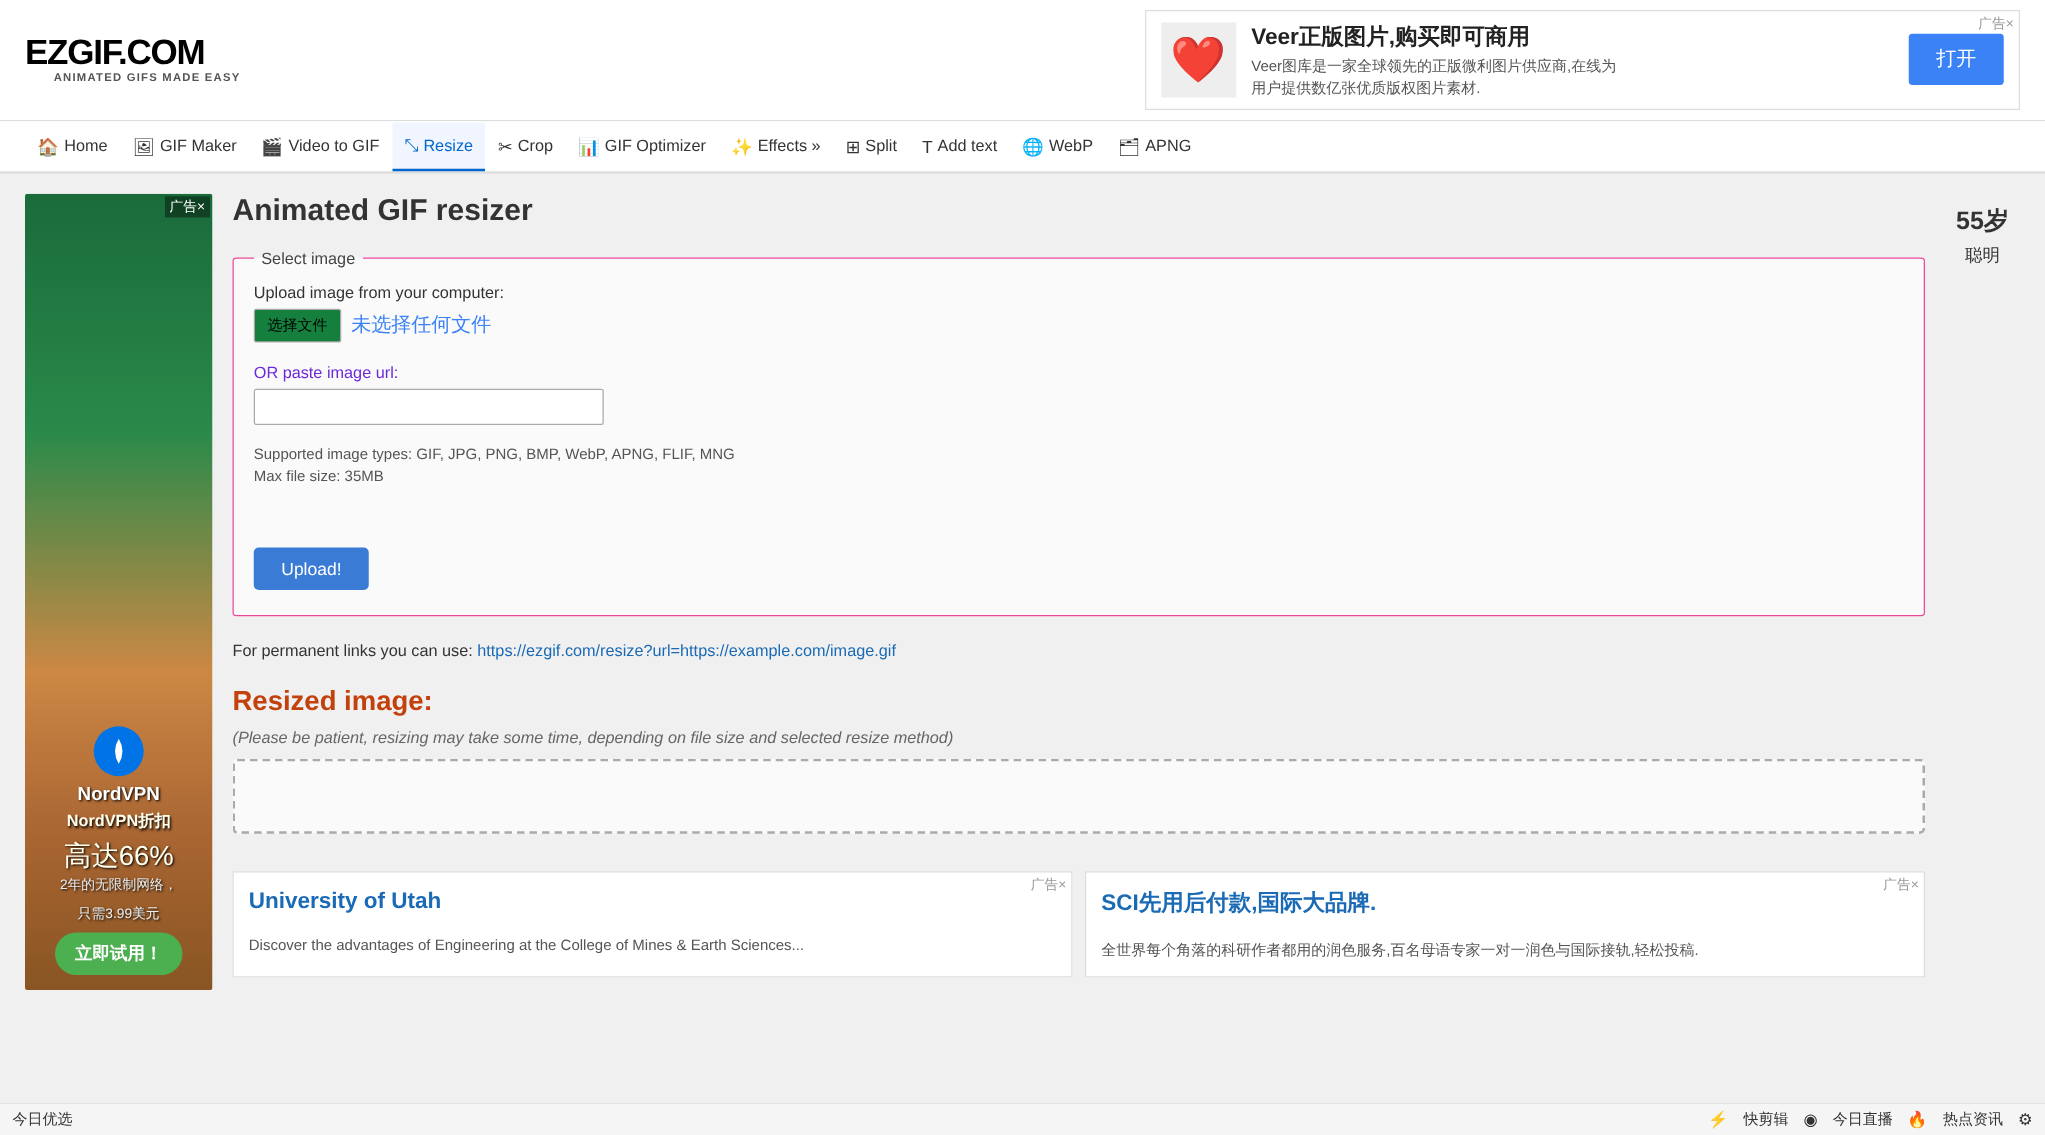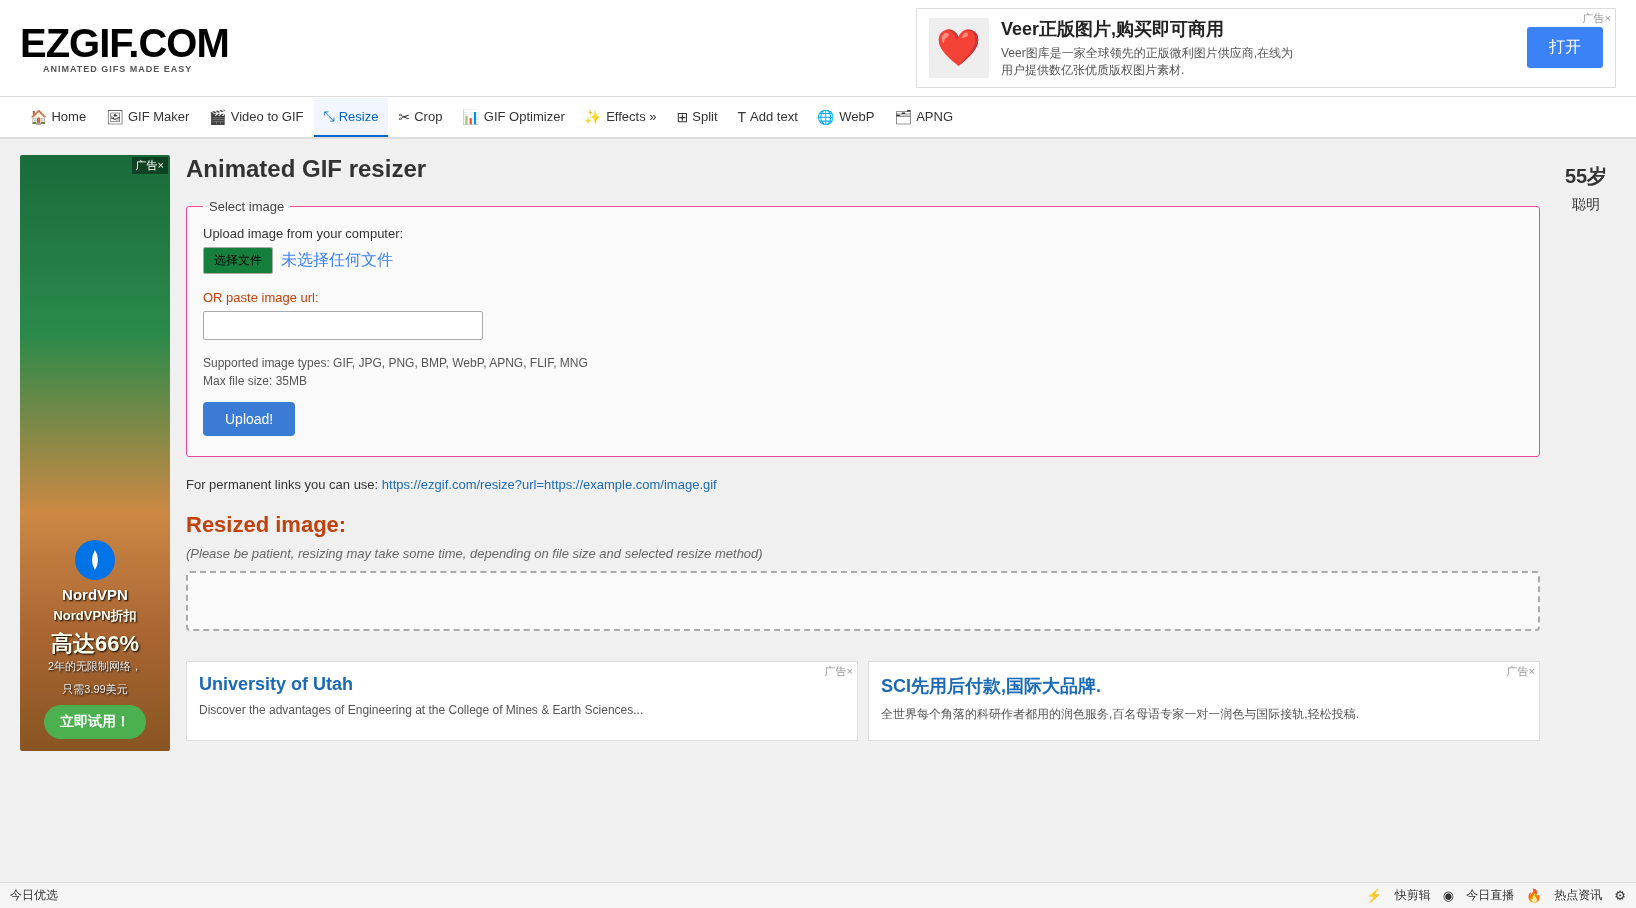--- a/index.html
+++ b/index.html
@@ -23,21 +23,21 @@
       display: flex;
       align-items: center;
     }
     .logo-area {
       display: flex;
       flex-direction: column;
       line-height: 1.1;
       font-weight: bold;
     }
     .logo-text {
-      font-size: 40px;
+      font-size: 28px;
       font-weight: 900;
       color: #000;
       letter-spacing: -1px;
     }
     .logo-sub {
       font-size: 9px;
       color: #555;
       letter-spacing: 1px;
       margin-left: 23px;
     }
@@ -192,21 +192,21 @@
       margin-bottom: 4px;
     }
     .sidebar-ad-tagline {
       font-size: 13px;
       font-weight: bold;
       color: #ffe;
       margin-bottom: 4px;
     }
     .sidebar-ad-pct {
       font-size: 22px;
-      font-weight: 700;
+      font-weight: 400;
       color: #ffe;
     }
     .sidebar-ad-desc {
       font-size: 11px;
       color: #eee;
       margin-bottom: 8px;
     }
     .sidebar-ad-cta {
       background: #4caf50;
       color: #fff;
@@ -253,21 +253,21 @@
     }
     .file-status {
       font-size: 16px;
       color: #3b82f6;
     }
     .url-section {
       margin-bottom: 16px;
     }
     .url-label {
       font-size: 13px;
-      color: #c2410c;
+      color: #6d28d9;
       margin-bottom: 6px;
       display: block;
     }
     .url-input {
       width: 280px;
       padding: 6px 8px;
       border: 1px solid #aaa;
       font-size: 13px;
       border-radius: 2px;
       background: #fff;
@@ -283,20 +283,21 @@
       margin-bottom: 14px;
     }
     .upload-btn {
       background: #3a7bd5;
       color: #fff;
       border: none;
       padding: 9px 22px;
       font-size: 14px;
       border-radius: 4px;
       cursor: pointer;
+      margin-top: 36px;
     }
     
     .perm-link-area {
       font-size: 13px;
       color: #333;
       margin-bottom: 20px;
     }
     .perm-link-area a {
       color: #1a6ab5;
       text-decoration: none;
@@ -343,21 +344,21 @@
       right: 4px;
       font-size: 11px;
       color: #999;
       display: flex;
       gap: 3px;
     }
     .bottom-ad-title {
       font-size: 18px;
       font-weight: bold;
       color: #1a6ab5;
-      margin-bottom: 8px;
+      margin-bottom: 18px;
     }
     .bottom-ad-desc {
       font-size: 12px;
       color: #555;
     }
     
     .right-ad {
       width: 60px;
       flex-shrink: 0;
       background: #f0f0f0;

